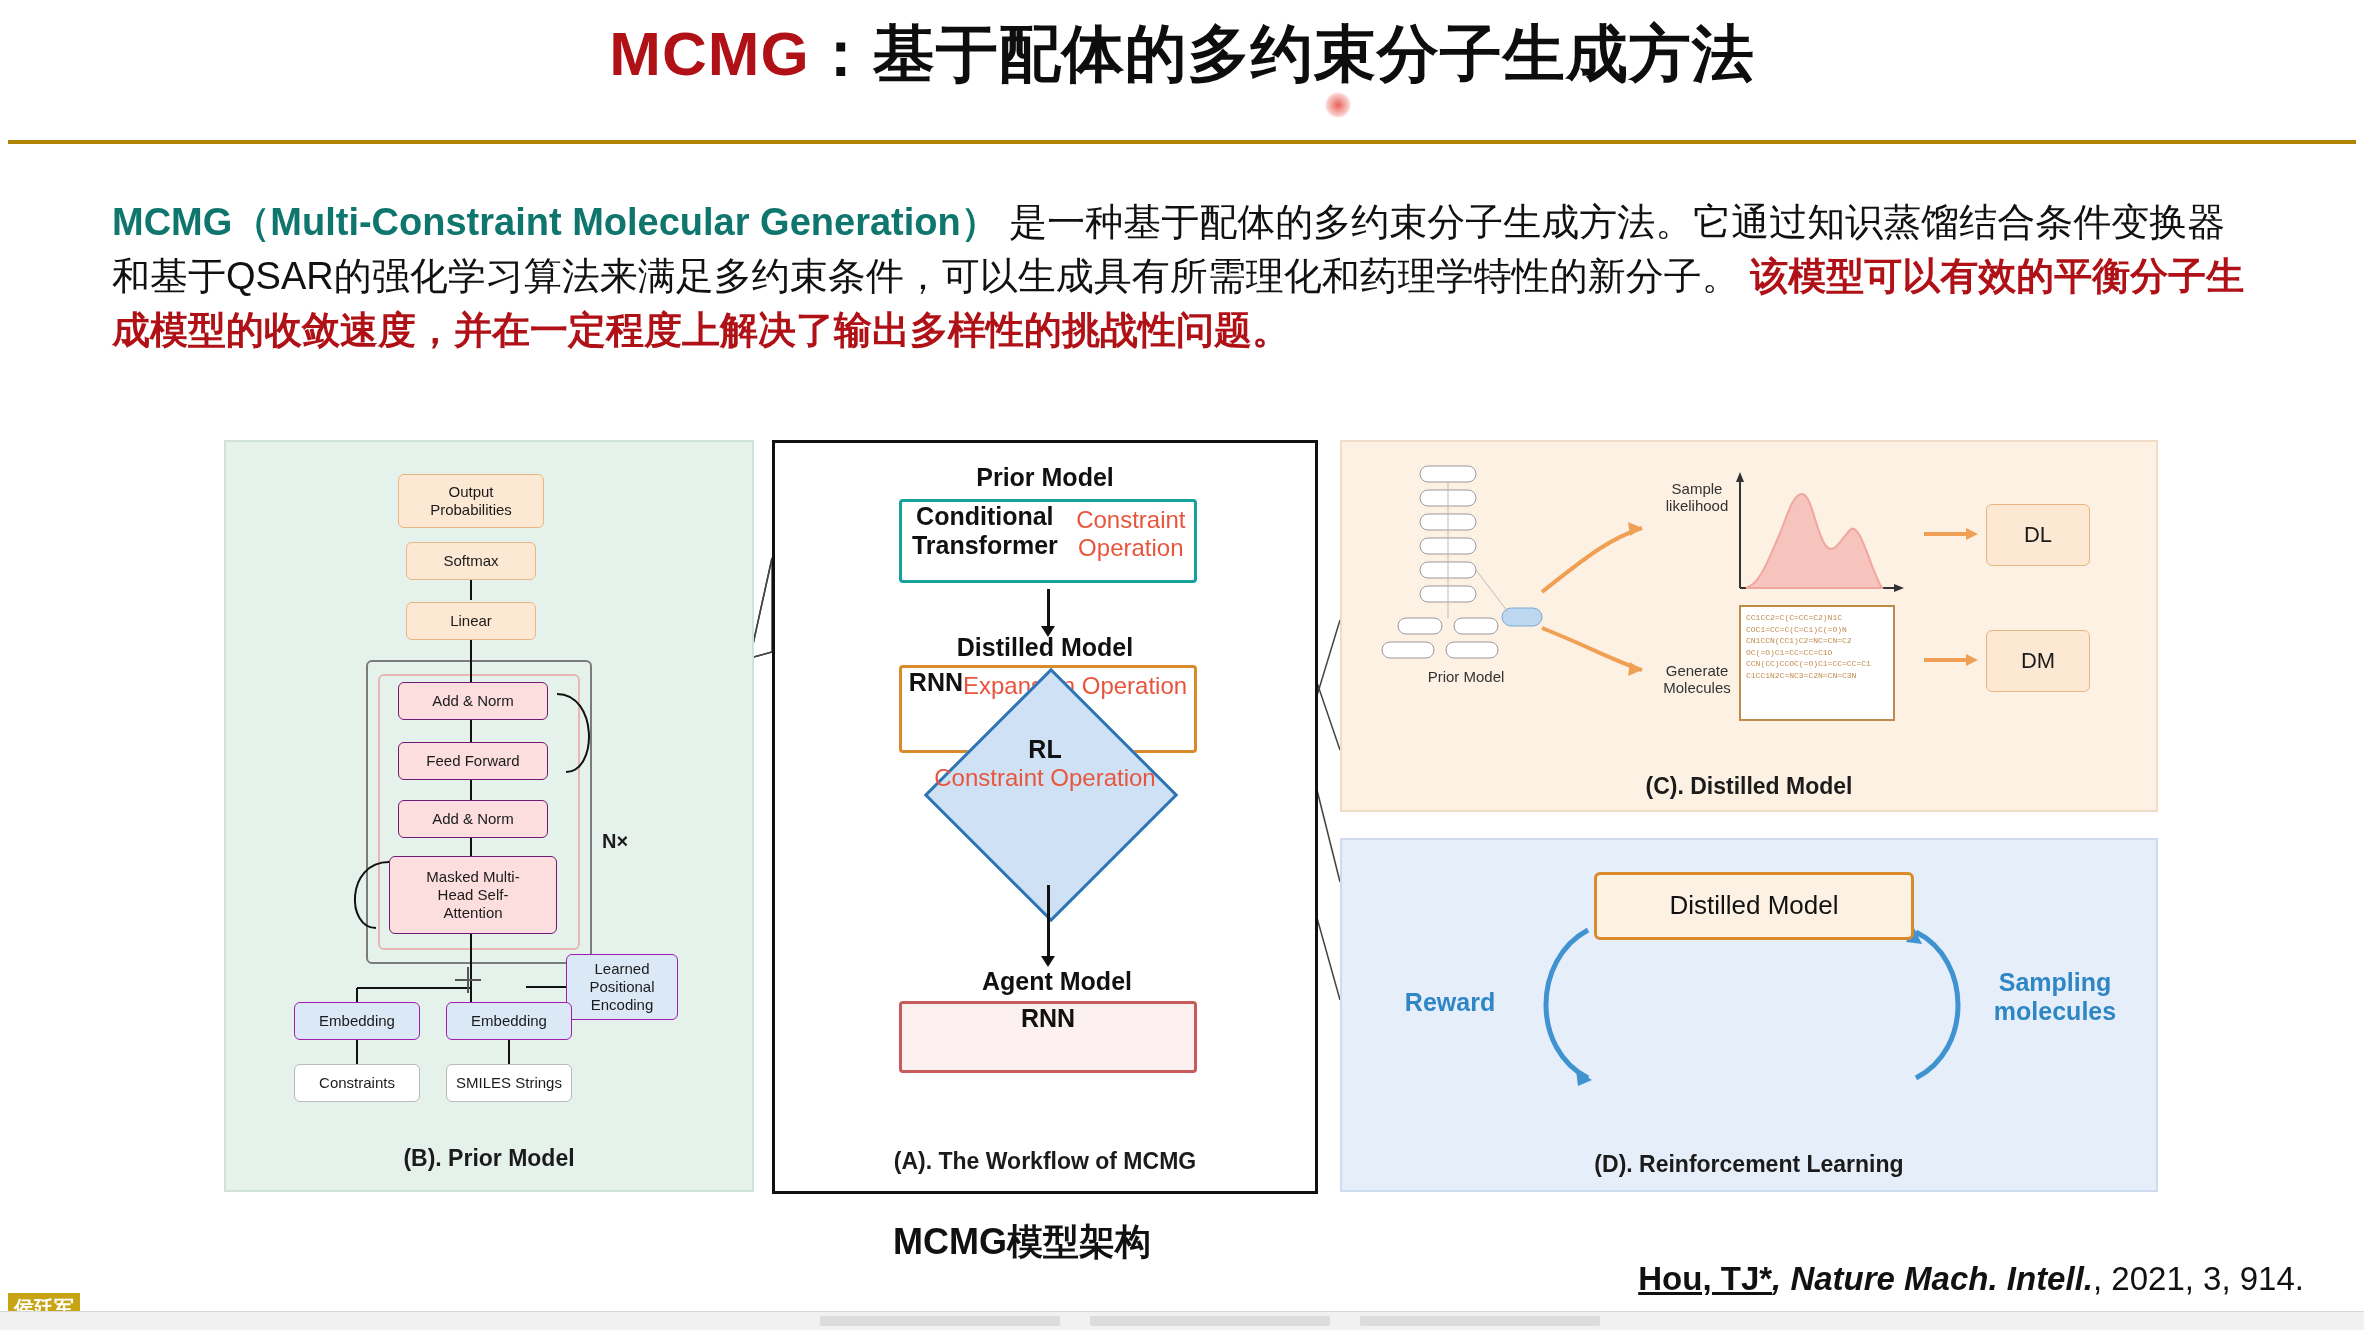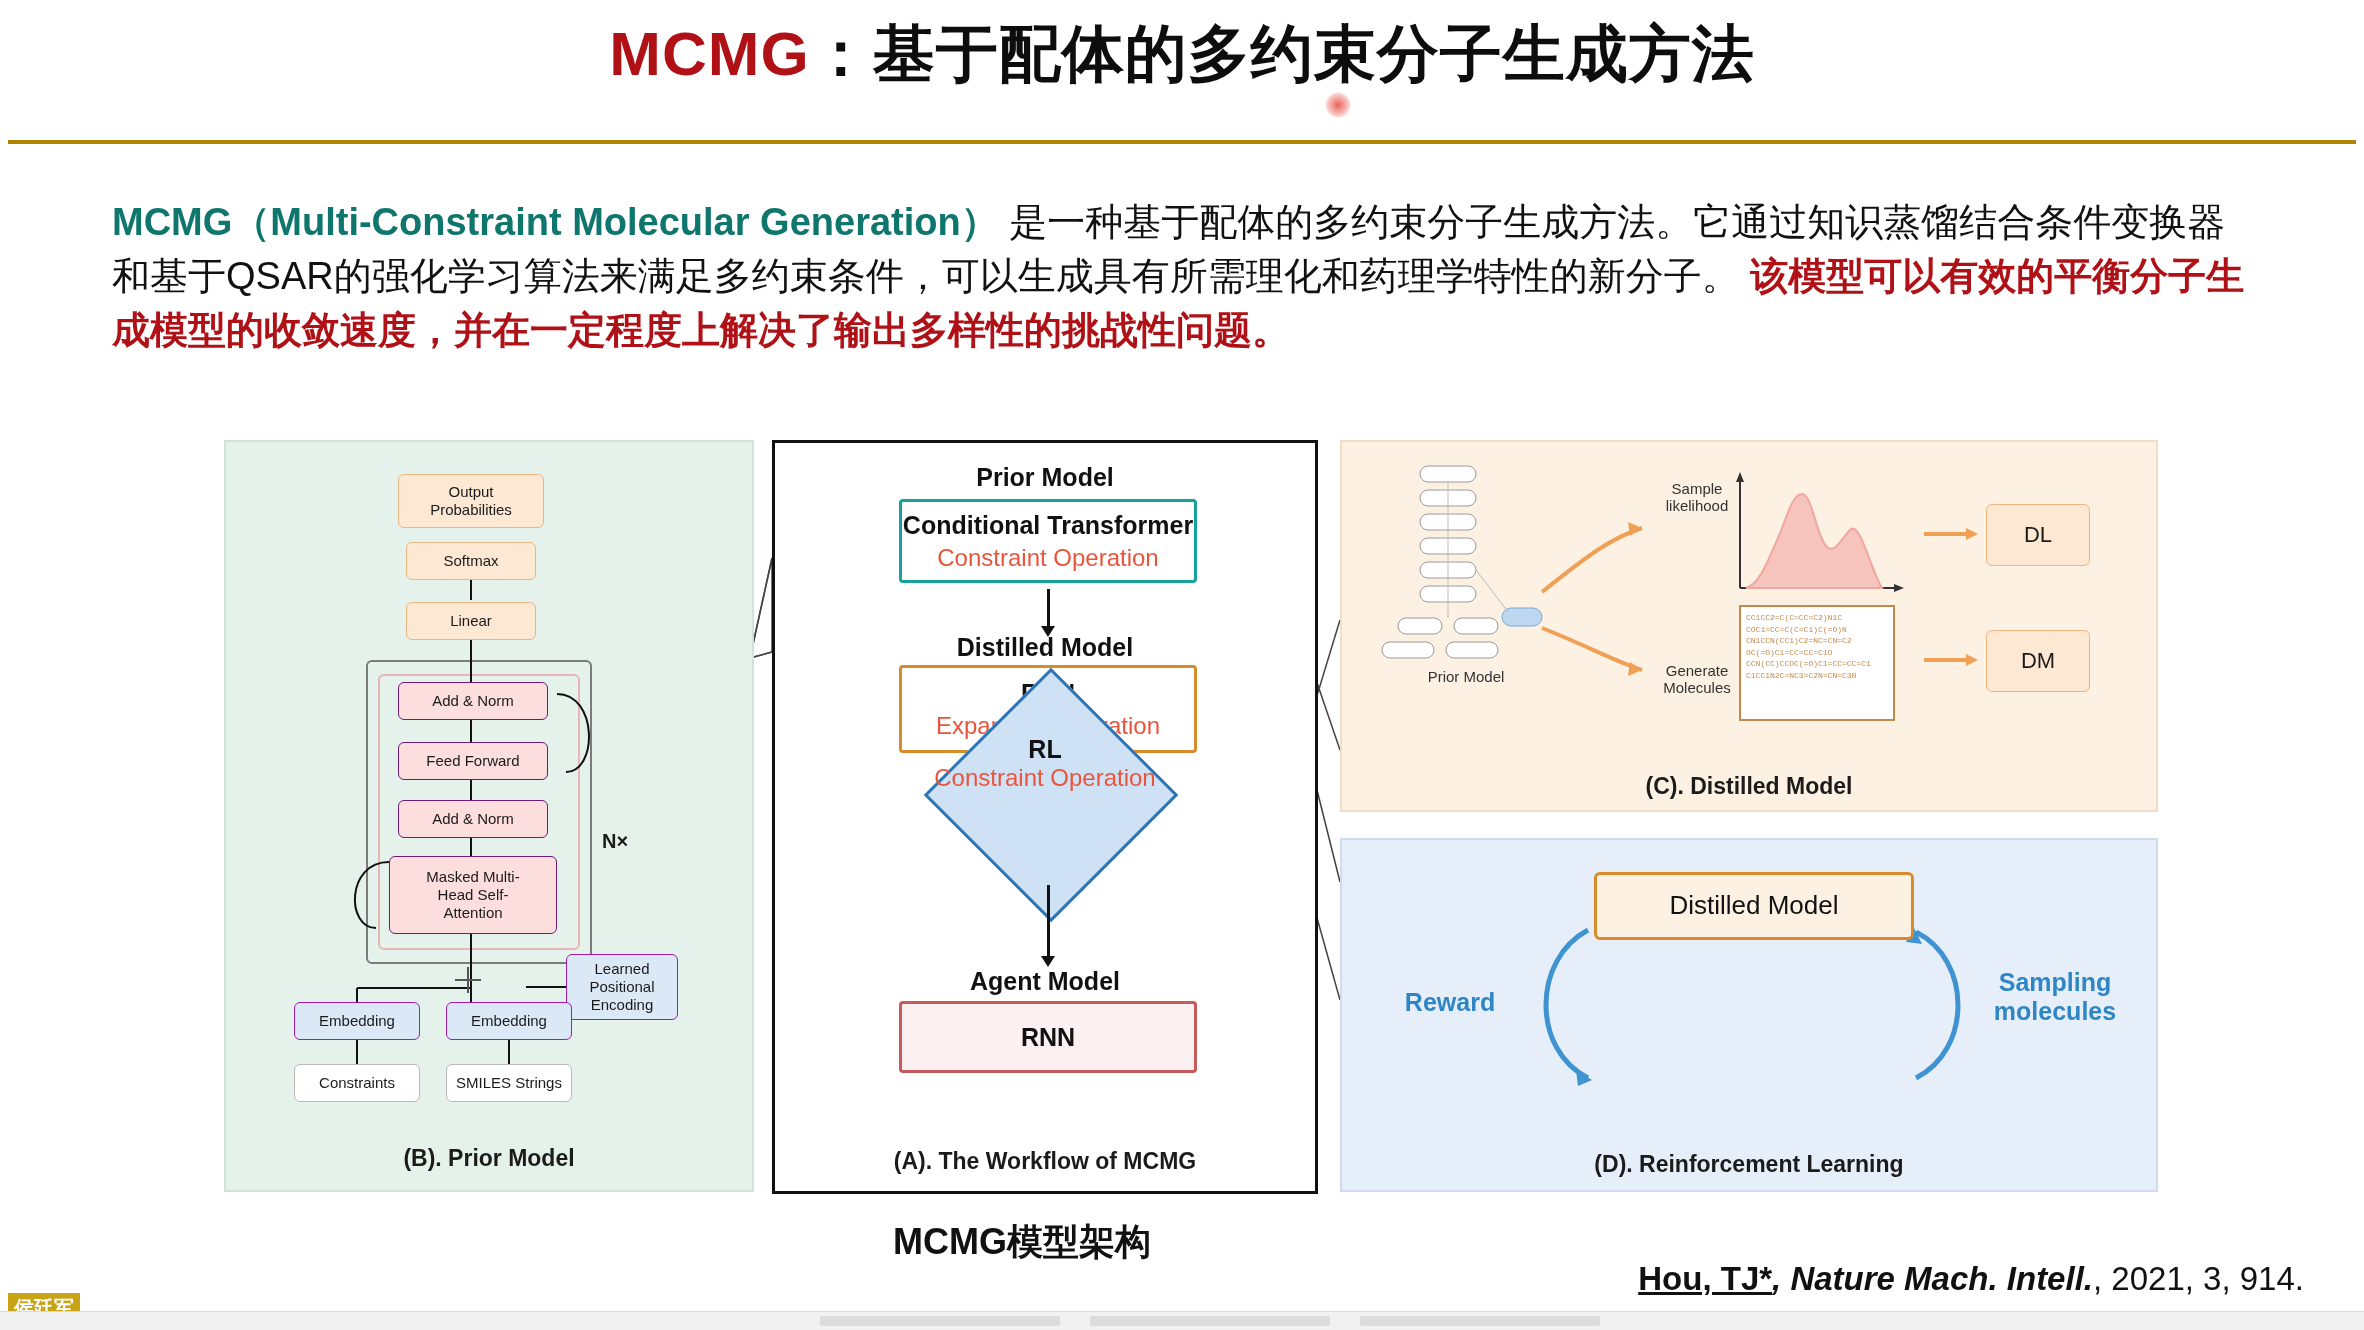--- a/index.html
+++ b/index.html
@@ -149,22 +149,22 @@
     text-align: center;
     font-size: 25px;
     font-weight: bold;
     color: #111;
   }
   .a-box {
     position: absolute;
     box-sizing: border-box;
     border-radius: 4px;
     display: flex;
-    flex-direction: column;
-    align-items: center;
+    flex-direction: row;
+    align-items: flex-start;
     justify-content: center;
     text-align: center;
   }
   .a-box .l1 { font-size: 25px; font-weight: bold; color: #111; }
   .a-box .l2 { font-size: 24px; color: #e8553c; margin-top: 4px; }
   .a-box.teal { border: 3px solid #18a09a; background: #fff; }
   .a-box.orange { border: 3px solid #d98a2b; background: #fff; }
   .a-box.pinkb { border: 3px solid #c75a5a; background: #fdf0f0; }
 
   .diamond {
@@ -439,21 +439,21 @@
       </div>
       <div class="v-arrow" style="left:272px; top:314px; height:24px;"></div>
 
       <div class="diamond" style="left:188px; top:256px; width:174px; height:174px; left:186px; top:262px;"></div>
       <div class="diamond-label" style="top:292px;">
         <div class="l1">RL</div>
         <div class="l2">Constraint Operation</div>
       </div>
       <div class="v-arrow" style="left:272px; top:442px; height:72px;"></div>
 
-      <div class="a-head" style="top:524px;">Agent Model</div>
+      <div class="a-head" style="top:524px;margin-left:12px;">Agent Model</div>
       <div class="a-box pinkb" style="left:124px; top:558px; width:298px; height:72px;">
         <div class="l1">RNN</div>
       </div>
 
       <div class="caption">(A). The Workflow of MCMG</div>
     </div>
 
     <div class="panel-c">
       <svg style="position:absolute;left:0;top:0;width:814px;height:368px;">
 

